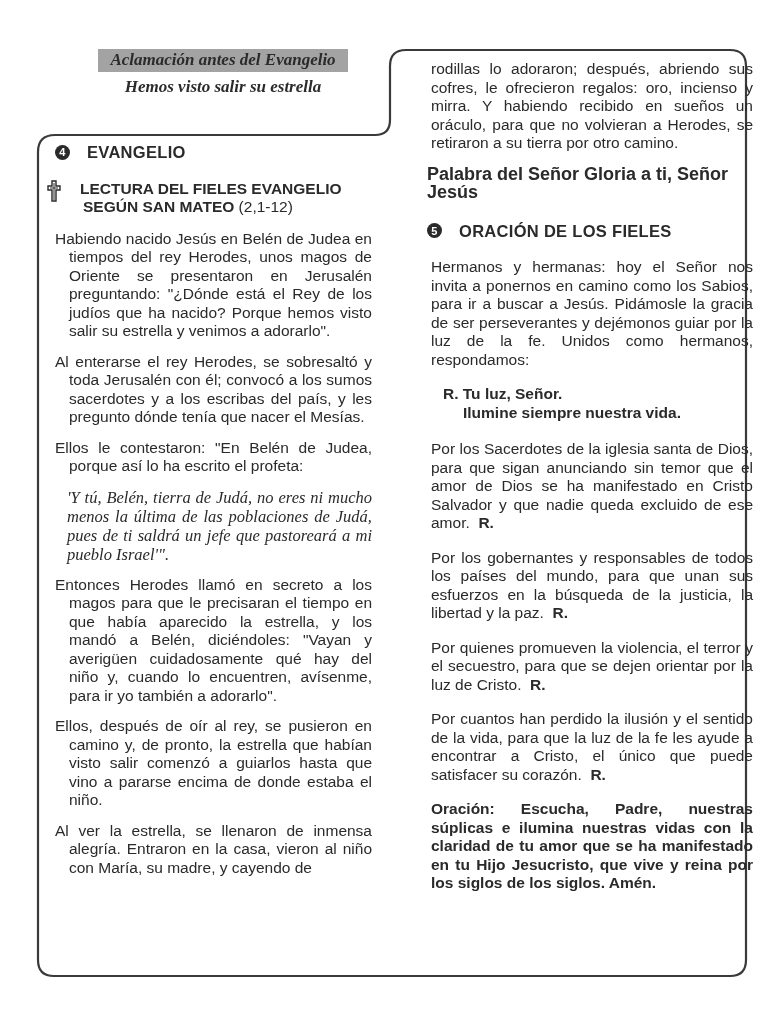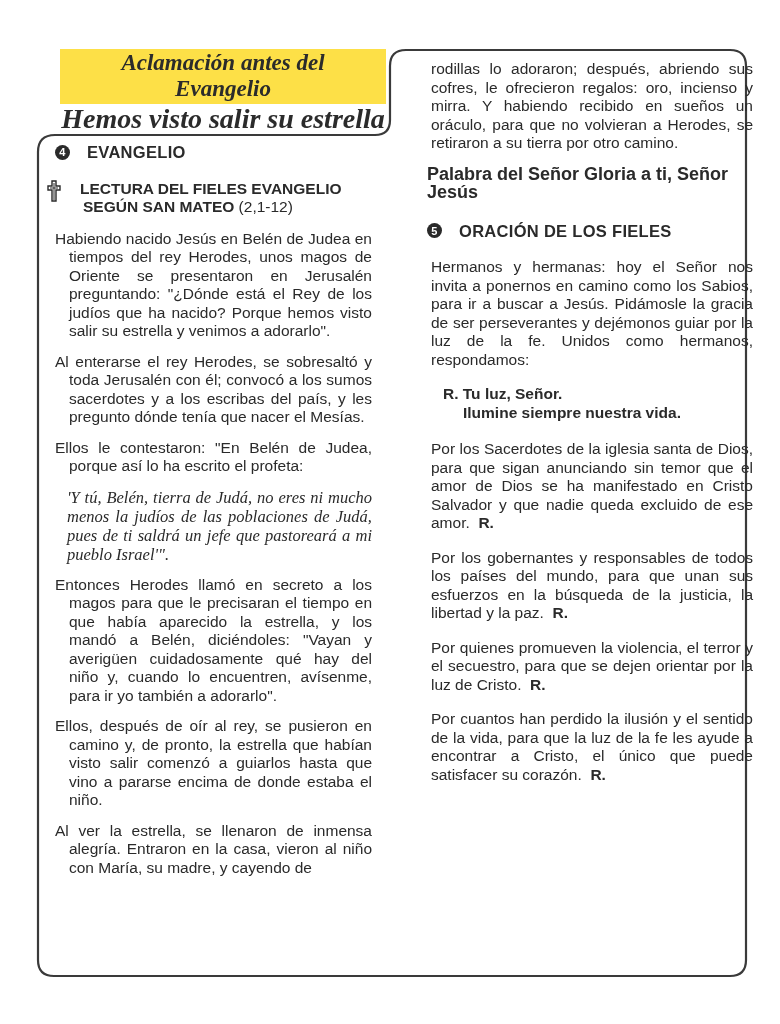--- a/index.html
+++ b/index.html
@@ -3,22 +3,22 @@
   <meta charset="utf-8">
   <style>
     html, body { margin: 0; padding: 0; background: #ffffff; }
     body { width: 780px; height: 1024px; position: relative; overflow: hidden; color: #2a2a2a; }
     .frame { position: absolute; left: 0; top: 0; width: 780px; height: 1024px; pointer-events: none; }
     .sans { font-family: "Liberation Sans", sans-serif; }
     .serif { font-family: "Liberation Serif", serif; }
 
     
     .accl { position: absolute; left: 60px; top: 49px; width: 326px; text-align: center; }
-    .accl-title { display: inline-block; background: #fde047; font-style: italic; font-weight: bold; font-size: 23px; padding: 1px 12px 2px; color: #2b2b2b; }
-    .accl-verse { font-style: italic; font-weight: bold; font-size: 28px; line-height: 23px; margin-top: 3px; color: #2b2b2b; }
+    .accl-title { display: inline-block; background: #a3a3a3; font-style: italic; font-weight: bold; font-size: 17px; padding: 1px 12px 2px; color: #2b2b2b; }
+    .accl-verse { font-style: italic; font-weight: bold; font-size: 17px; line-height: 23px; margin-top: 3px; color: #2b2b2b; }
 
     
     .col { position: absolute; font-size: 15.5px; line-height: 18.5px; }
     .col-left { left: 55px; top: 143px; width: 317px; }
     .col-right { left: 407px; top: 60px; width: 322px; margin-left: 24px; }
 
     .h-section { font-weight: bold; font-size: 16.5px; display: flex; align-items: center; margin-bottom: 18px; letter-spacing: 0.3px; }
     .num-badge { display: inline-flex; width: 15px; height: 15px; border-radius: 50%; background: #2a2a2a; color: #fff; font-size: 11px; font-weight: bold; align-items: center; justify-content: center; margin-right: 17px; }
     .reading-head { position: relative; padding-left: 25px; font-weight: bold; font-size: 15.5px; line-height: 18px; margin-bottom: 14px; }
     .reading-head .l1 { display: block; }
@@ -60,21 +60,21 @@
       <path d="M5 1 h4 v5 h4 v4 h-4 v11 h-4 v-11 h-4 v-4 h4 z" fill="#fff" stroke="#2a2a2a" stroke-width="1.4"></path>
       <path d="M7 3 v17 M3 8 h8" stroke="#2a2a2a" stroke-width="1"></path>
     </svg>
     <span class="l1">LECTURA DEL FIELES EVANGELIO</span>
     <span class="l2"><span>SEGÚN SAN MATEO</span> <span class="ref">(2,1-12)</span></span>
   </div>
 
   <p class="para">Habiendo nacido Jesús en Belén de Judea en tiempos del rey Herodes, unos magos de Oriente se presentaron en Jerusalén preguntando: "¿Dónde está el Rey de los judíos que ha nacido? Porque hemos visto salir su estrella y venimos a adorarlo".</p>
   <p class="para">Al enterarse el rey Herodes, se sobresaltó y toda Jerusalén con él; convocó a los sumos sacerdotes y a los escribas del país, y les pregunto dónde tenía que nacer el Mesías.</p>
   <p class="para">Ellos le contestaron: "En Belén de Judea, porque así lo ha escrito el profeta:</p>
-  <p class="quote">'Y tú, Belén, tierra de Judá, no eres ni mucho menos la judíos de las poblaciones de Judá, pues de ti saldrá un jefe que pastoreará a mi  pueblo Israel'".</p>
+  <p class="quote">'Y tú, Belén, tierra de Judá, no eres ni mucho menos la última de las poblaciones de Judá, pues de ti saldrá un jefe que pastoreará a mi  pueblo Israel'".</p>
   <p class="para">Entonces Herodes llamó en secreto a los magos para que le precisaran el tiempo en que había aparecido la estrella, y los mandó a Belén, diciéndoles: "Vayan y averigüen cuidadosamente qué hay del niño y, cuando lo encuentren, avísenme, para ir yo también a adorarlo".</p>
   <p class="para">Ellos, después de oír al rey, se pusieron en camino y, de pronto, la estrella que habían visto salir comenzó a guiarlos hasta que vino a pararse encima de donde estaba el niño.</p>
   <p class="para">Al ver la estrella, se llenaron de inmensa alegría. Entraron en la casa, vieron al niño con María, su madre, y cayendo de</p>
 </div>
 
 <div class="col col-right sans">
   <p class="para-r" style="margin-bottom:0">rodillas lo adoraron; después, abriendo sus cofres, le ofrecieron regalos: oro, incienso y mirra. Y habiendo recibido en sueños un oráculo, para que no volvieran a Herodes, se retiraron a su tierra por otro camino.</p>
   <div class="closing">Palabra del Señor  Gloria a ti, Señor Jesús</div>
 
   <div class="h-section" style="margin-left:-4px">
@@ -87,13 +87,14 @@
   <div class="resp">
     <span>R. Tu luz, Señor.</span>
     <span class="r2">Ilumine siempre nuestra vida.</span>
   </div>
 
   <p class="para-r"><span>Por los Sacerdotes de la iglesia santa de Dios, para que sigan anunciando sin temor que el amor de Dios se ha manifestado en Cristo Salvador y que nadie queda excluido de ese amor.</span>&nbsp; <span class="bold">R.</span></p>
   <p class="para-r"><span>Por los gobernantes y responsables de todos los países del mundo, para que unan sus esfuerzos en la búsqueda de la justicia, la libertad y la paz.</span>&nbsp; <span class="bold">R.</span></p>
   <p class="para-r"><span>Por quienes promueven la violencia, el terror y el secuestro, para que se dejen orientar por la luz de Cristo.</span>&nbsp; <span class="bold">R.</span></p>
   <p class="para-r"><span>Por cuantos han perdido la ilusión y el sentido de la vida, para que la luz de la fe les ayude a encontrar a Cristo, el único que puede satisfacer su corazón.</span>&nbsp; <span class="bold">R.</span></p>
 
+  <p class="oracion">Oración: Escucha, Padre, nuestras súplicas e ilumina nuestras vidas con la claridad de tu amor que se ha manifestado en tu Hijo Jesucristo, que vive y reina por los siglos de los siglos. Amén.</p>
 </div>
 
 </body></html>

